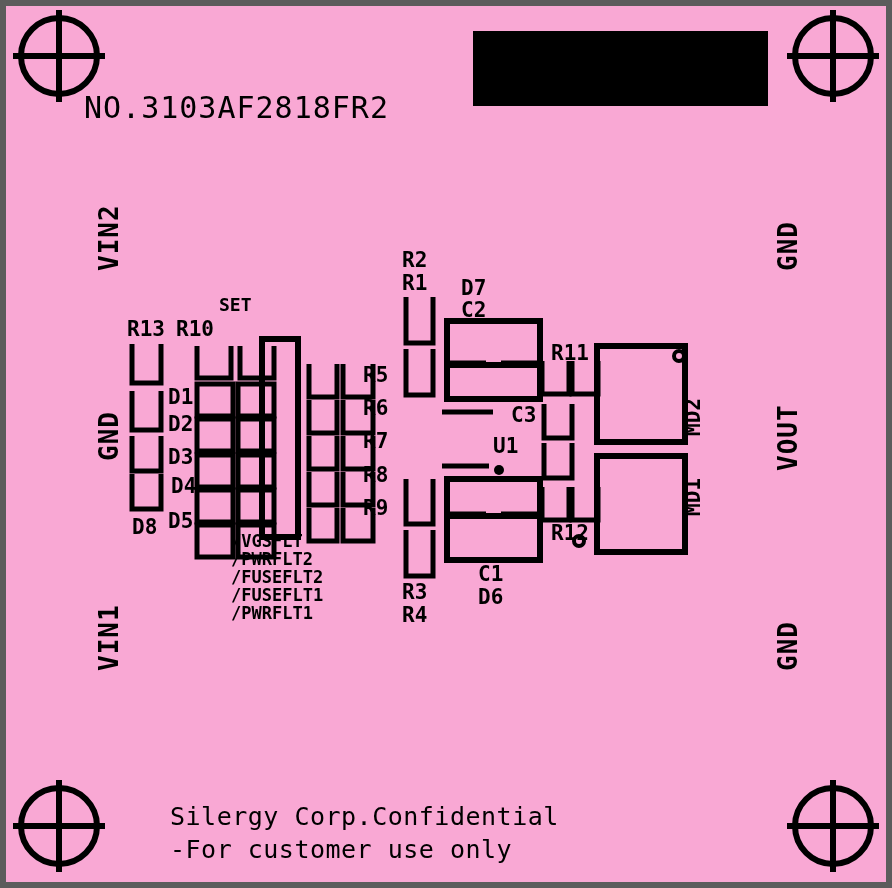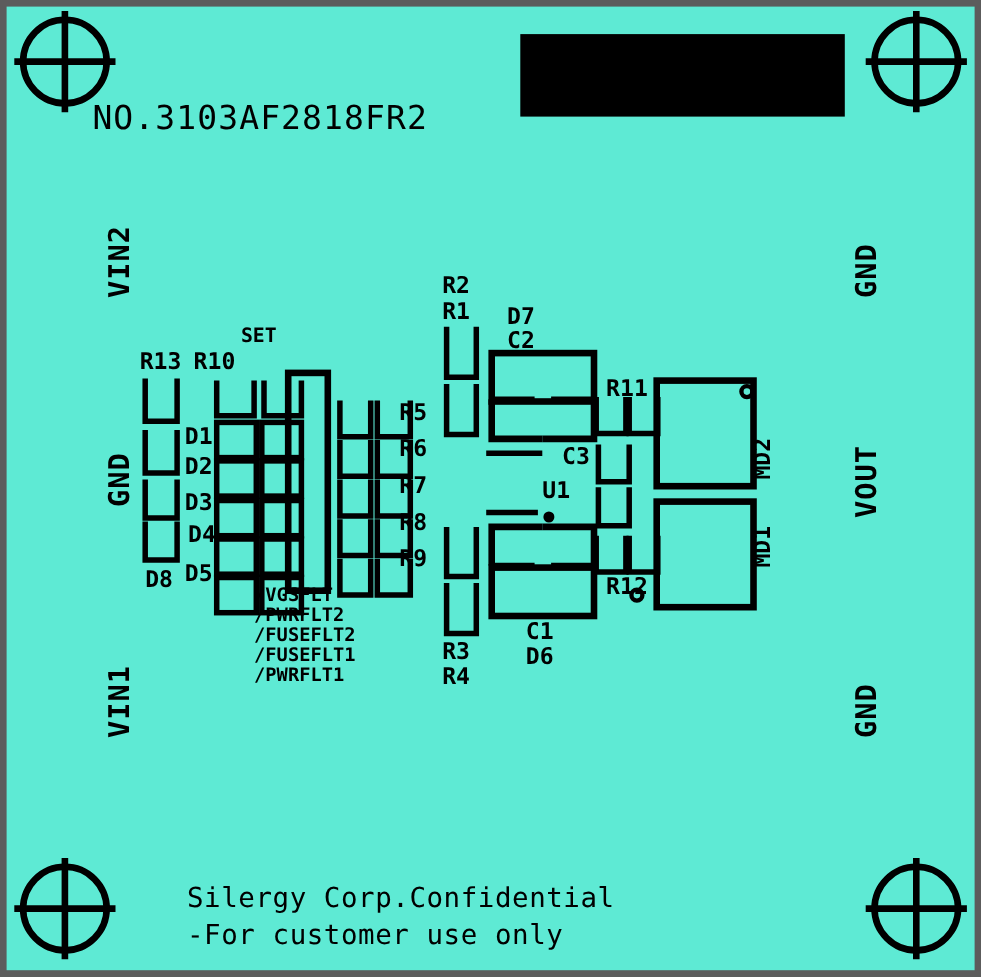--- a/index.html
+++ b/index.html
@@ -15,21 +15,21 @@
     height: 888px;
     background: #5c5c5c;
     overflow: hidden;
   }
   #board {
     position: absolute;
     left: 6px;
     top: 6px;
     width: 880px;
     height: 876px;
-    background: #5eead4;
+    background: #f9a8d4;
     overflow: hidden;
   }
   svg#silk {
     position: absolute;
     left: 0;
     top: 0;
     width: 880px;
     height: 876px;
     display: block;
   }

